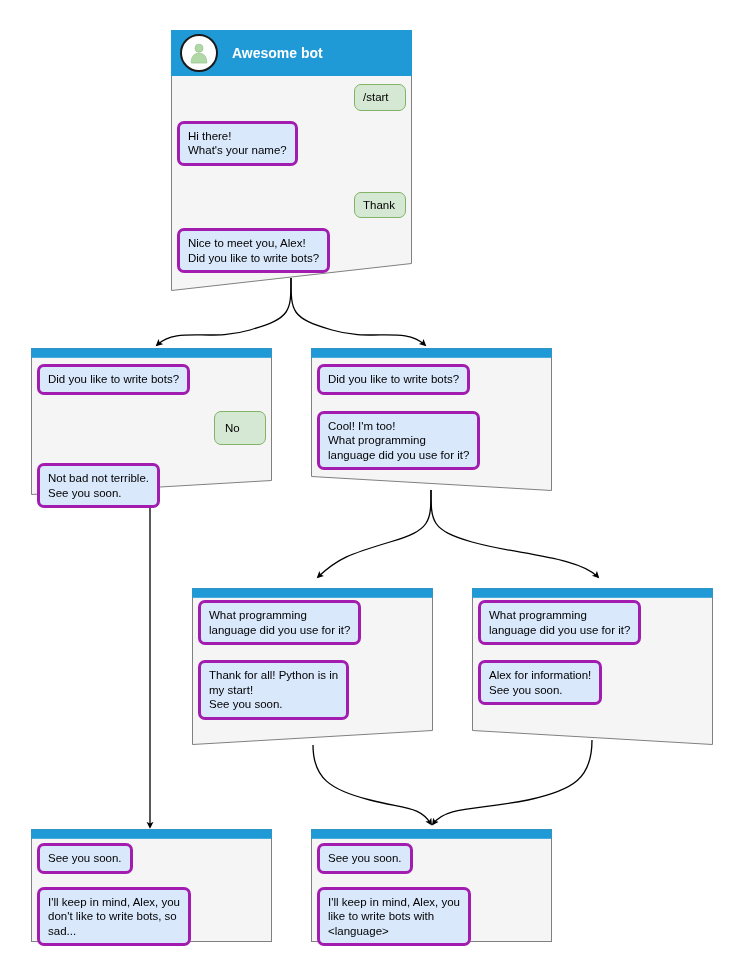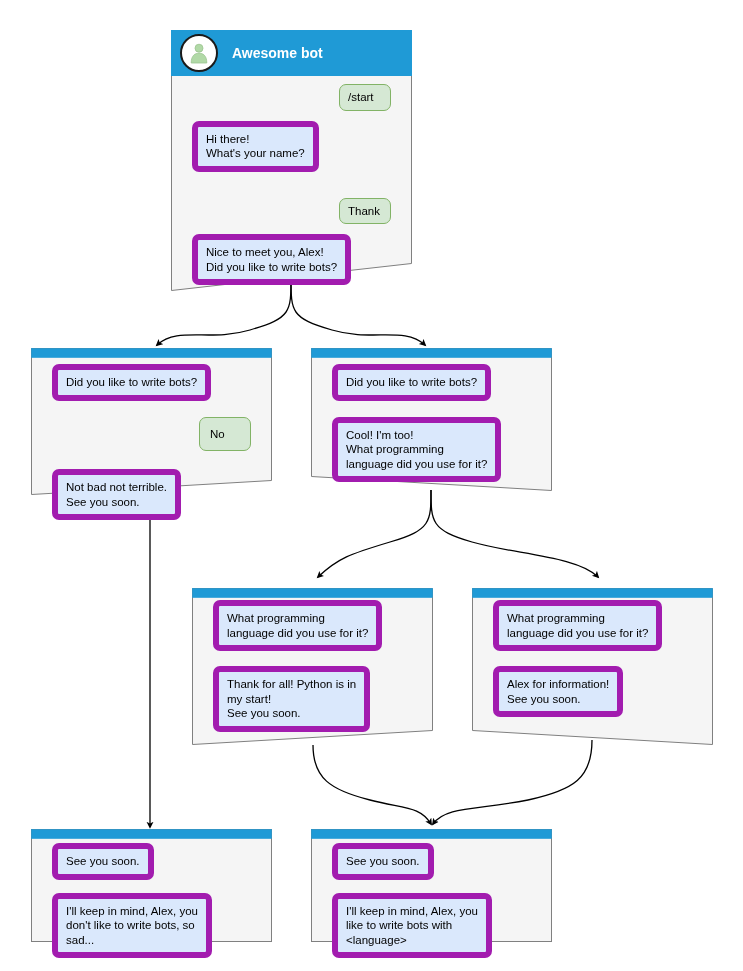--- a/index.html
+++ b/index.html
@@ -78,38 +78,38 @@
     white-space: nowrap;
   }
   .chat-body {
     position: absolute;
     left: 0;
     width: 100%;
     box-sizing: border-box;
   }
   .msg-row {
     display: flex;
-    padding: 0 21px;
+    padding: 0 6px;
     margin-bottom: 10px;
   }
   .msg-row.left  { justify-content: flex-start; }
   .msg-row.right { justify-content: flex-end; }
   .bubble {
     font-size: 11.5px;
     line-height: 14.5px;
     color: #000000;
     box-sizing: border-box;
     border-radius: 7px;
     padding: 5px 8px;
     white-space: pre-line;
     max-width: 205px;
   }
   .bubble.bot {
     background: #dae8fc;
-    border: 6px solid #a21caf;
+    border: 3px solid #a21caf;
   }
   .bubble.user {
     background: #d5e8d4;
     border: 1px solid #82b366;
     text-align: left;
     min-width: 52px;
   }
   .bubble.user.tall { padding: 9px 10px; }
 </style>
 </head>

